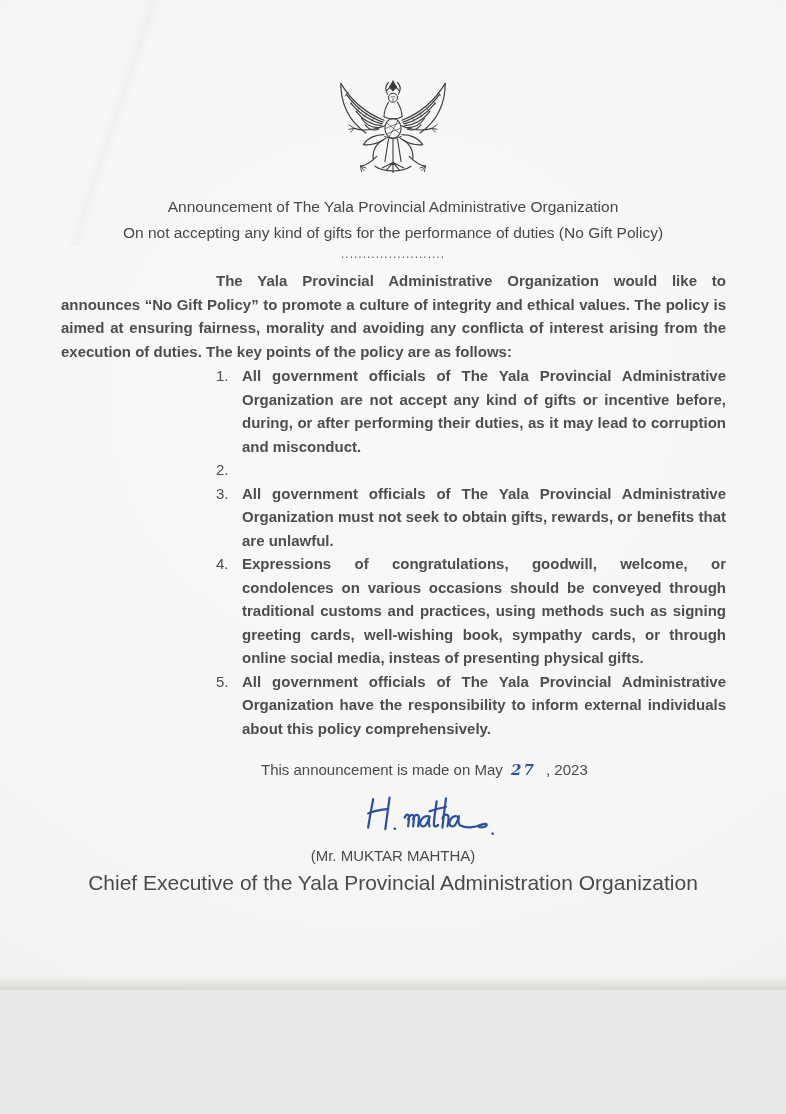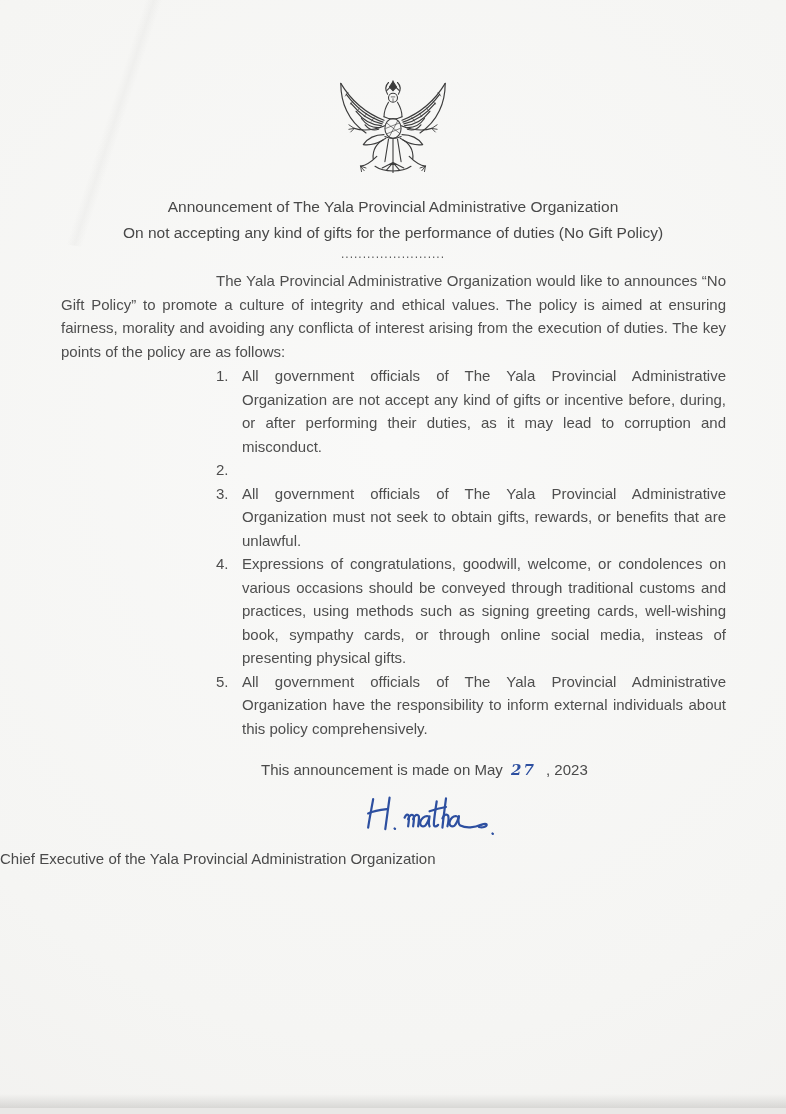--- a/index.html
+++ b/index.html
@@ -4,21 +4,21 @@
 <style>
   html, body {
     margin: 0;
     padding: 0;
     background: #e9e8e6;
     font-family: "Liberation Sans", sans-serif;
   }
   .page {
     position: relative;
     width: 786px;
-    height: 1108px;
+    height: 990px;
     margin: 0 auto;
     background:
       radial-gradient(ellipse 120% 90% at 50% 40%, #f9f9f8 0%, #f5f5f3 60%, #f0efed 100%);
     overflow: hidden;
     color: var(--text, #4e4e4e);
   }
   
   .page::after {
     content: "";
     position: absolute;
@@ -64,35 +64,37 @@
   .content {
     margin: 7px 60px 0 61px;
     font-size: 15px;
     line-height: 23.5px;
     color: #4e4e4e;
   }
   .intro {
     margin: 0;
     text-align: justify;
     text-indent: 155px;
+    font-weight: bold;
   }
   .policy-list {
     margin-top: 1px;
   }
   .list-item {
     display: flex;
     padding-left: 155px;
   }
   .list-item .num {
     flex: 0 0 26px;
     color: #4e4e4e;
   }
   .list-item .itext {
     flex: 1;
     text-align: justify;
+    font-weight: bold;
   }
 
   .closing-line {
     margin-top: 18px;
     padding-left: 200px;
     font-size: 15px;
     color: #4a4a4a;
   }
   .hand-day {
     font-family: "DejaVu Serif", serif;
@@ -112,21 +114,22 @@
   .signature-wrap svg { display: block; width: 150px; height: 52px; }
 
   .signatory-name {
     margin-top: 4px;
     text-align: center;
     font-size: 15px;
     color: #4a4a4a;
   }
   .signatory-title {
     margin-top: 7px;
-    font-size: 15px;
+    text-align: center;
+    font-size: 21px;
     color: #4a4a4a;
   }
 </style>
 </head>
 <body>
 
 <div class="page">
 
   <svg class="emblem" viewBox="0 0 140 118" xmlns="http://www.w3.org/2000/svg">
     <defs>
@@ -237,15 +240,16 @@
 
           <path d="M141 34 C136 33 132 37 131 42 C130 47 134 50 138 47 C141 44 143 38 144 34"></path>
           <path d="M144 34 C143 40 143 45 146 47 C154 51 166 50 175 46 C180 44 183 44 183 46 C183 49 177 50 172 49"></path>
 
           <path d="M191 58 l0.6 0.6"></path>
         </g>
       </svg>
     </div>
   </div>
 
+  <div class="signatory-name">(Mr. MUKTAR  MAHTHA)</div>
   <div class="signatory-title">Chief Executive of the Yala Provincial Administration Organization</div>
 
 </div>
 
 </body></html>

